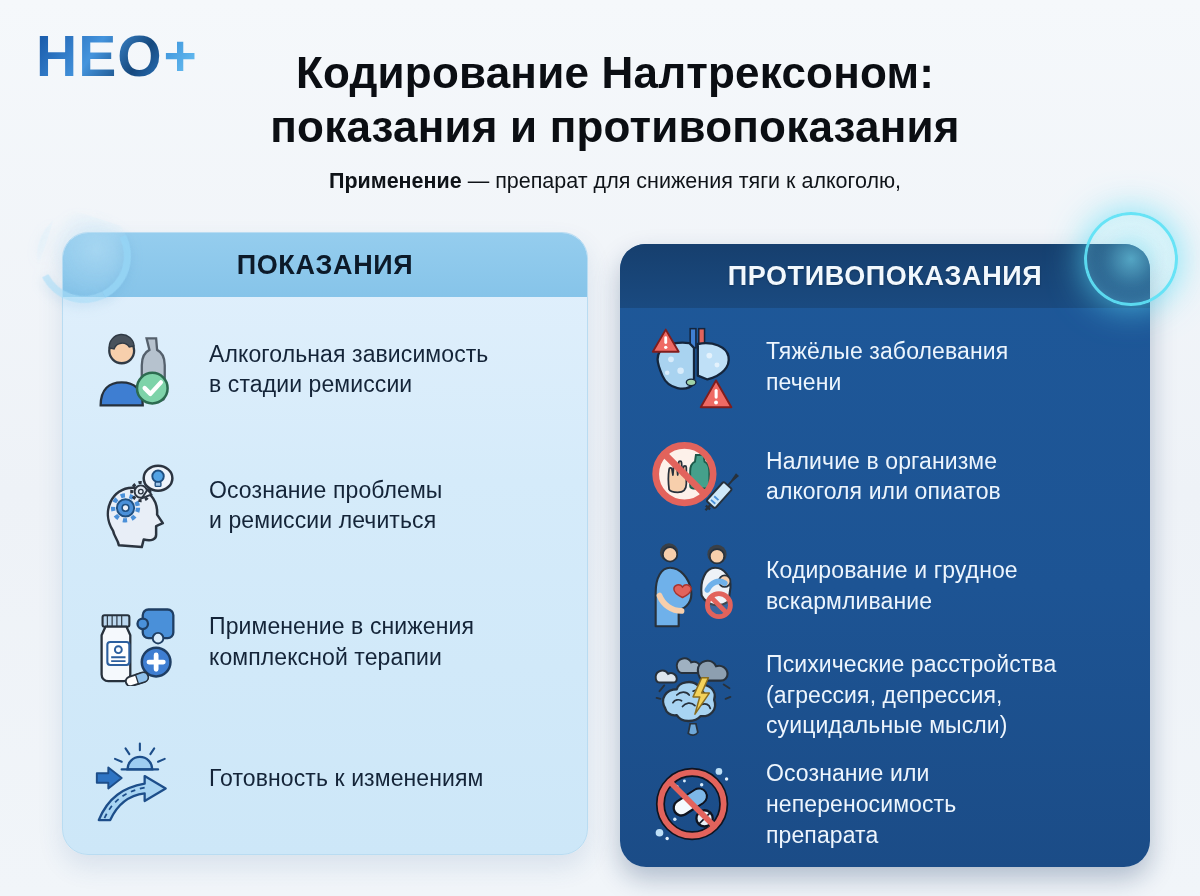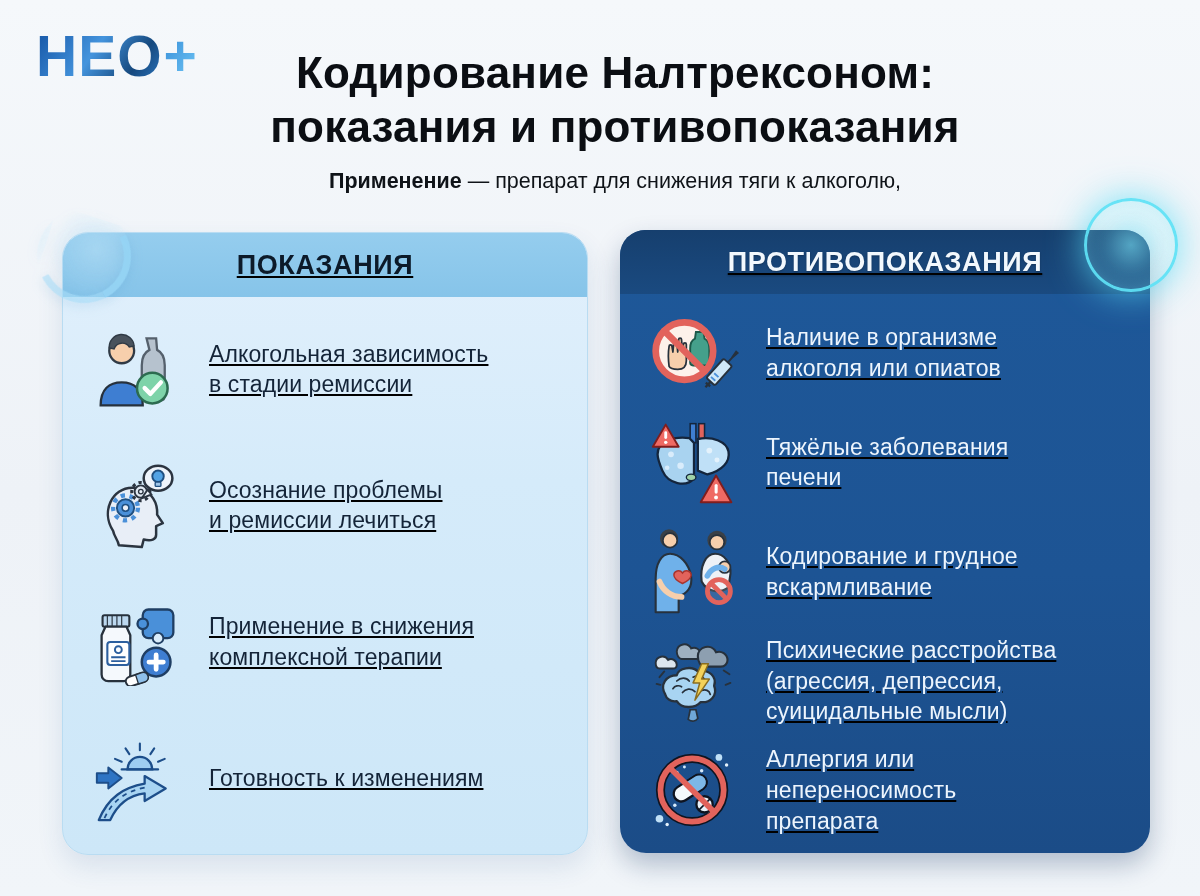--- a/index.html
+++ b/index.html
@@ -12,25 +12,25 @@
   .logo{position:absolute;left:36px;top:28px;font-size:57px;font-weight:800;letter-spacing:1px;line-height:1;}
   .logo .lg-main{background:linear-gradient(125deg,#1d5fae 10%,#4494dd 45%,#16497e 75%,#2f7cc8);
     -webkit-background-clip:text;background-clip:text;color:transparent;}
   .logo .lg-plus{background:linear-gradient(125deg,#2f86d4,#62b8ee 70%);
     -webkit-background-clip:text;background-clip:text;color:transparent;margin-left:1px;}
   .titles{position:absolute;left:150px;right:120px;top:30px;text-align:center;margin-top:16px;}
   .title{font-size:44px;line-height:1.22;font-weight:800;color:#0b0e13;letter-spacing:.2px;}
   .subtitle{margin-top:13px;font-size:21.5px;line-height:1.42;color:#0f1318;}
   .subtitle .b{font-weight:700;}
   
-  .panel{position:absolute;border-radius:26px;text-decoration:underline;}
+  .panel{position:absolute;border-radius:26px;}
   .panel-light{left:62px;top:232px;width:524px;height:621px;
     background:linear-gradient(180deg,#e2f0fc 0%,#d5ebfa 40%,#cde7f8 100%);
     border:1.5px solid #b9dcf2;box-shadow:0 12px 26px rgba(40,90,150,.12);}
-  .panel-dark{left:620px;top:230px;width:530px;height:623px;
+  .panel-dark{left:620px;top:244px;width:530px;height:623px;
     background:linear-gradient(180deg,#1e5899 0%,#1d5494 55%,#1b4c87 100%);
     box-shadow:0 12px 26px rgba(15,45,95,.28);}
   .panel-header{height:64px;border-radius:25px 25px 0 0;display:flex;align-items:center;justify-content:center;
     font-weight:800;font-size:27px;letter-spacing:.6px;}
   .panel-light .panel-header{background:linear-gradient(180deg,#95cdee,#86c4e9);color:#0c1a29;}
   .panel-dark .panel-header{background:linear-gradient(180deg,#163f6e,#1a4a80);color:#f2f8fd;text-shadow:0 1px 2px rgba(0,0,0,.25);}
   .items{list-style:none;margin:0;display:flex;flex-direction:column;
     padding:12px 14px 16px 24px;gap:16px;height:calc(100% - 64px);box-sizing:border-box;}
   .item{display:flex;align-items:center;gap:22px;flex:1;min-height:0;}
   .icon{width:100px;flex:0 0 100px;display:flex;align-items:center;justify-content:center;}
@@ -152,60 +152,60 @@
   </section>
 
   <section class="panel panel-dark">
     <div class="bubble bubble-right"></div>
     <div class="panel-header">ПРОТИВОПОКАЗАНИЯ</div>
     <ul class="items">
 
       <li class="item">
         <span class="icon">
           <svg width="92" height="92" viewBox="0 0 96 96">
-            <circle cx="38" cy="46" r="30" fill="#fdf1ea" stroke="#19212c" stroke-width="2"></circle>
-            <path d="M22 62c-1-8-1-15 0-21 0-2 3-2 3 0l1 6 1-11c0-2 3-2 3 0l1 11 1-13c0-2 3-2 3 0l1 13 1-8c0-2 3-2 3 0v17c0 6-3 9-9 9-5 0-8-1-9-3z" fill="#f7cfac" stroke="#27313c" stroke-width="1.8" stroke-linejoin="round"></path>
-            <path d="M50 26h8l1 7c4 2 5 6 5 10v15c0 2-1 3-3 3H47c-2 0-3-1-3-3V43c0-4 1-8 5-10z" fill="#45a08b" stroke="#1d5a4a" stroke-width="2"></path>
-            <circle cx="38" cy="46" r="30" fill="none" stroke="#e2635c" stroke-width="7"></circle>
-            <path d="M17 25l42 42" stroke="#e2635c" stroke-width="7" stroke-linecap="round"></path>
-            <g transform="rotate(-48 76 66)">
-              <rect x="60" y="60" width="27" height="12" rx="2" fill="#cfe8f8" stroke="#27313c" stroke-width="2"></rect>
-              <path d="M64 63v6M69 63v6" stroke="#4a90d9" stroke-width="2"></path>
-              <path d="M87 66h6M93 66l8-1v2z" stroke="#27313c" stroke-width="2"></path>
-              <path d="M56 63v6M52 66h8" stroke="#27313c" stroke-width="2.4"></path>
-            </g>
-          </svg>
-        </span>
-        <span class="item-text">Наличие в организме
-алкоголя или опиатов</span>
-      </li>
-
-      <li class="item">
-        <span class="icon">
-          <svg width="92" height="92" viewBox="0 0 96 96">
             <rect x="44" y="8" width="6" height="20" fill="#3f7fd2" stroke="#14253c" stroke-width="1.6"></rect>
             <rect x="53" y="8" width="6" height="17" fill="#e2635c" stroke="#14253c" stroke-width="1.6"></rect>
             <path d="M10 40c0-13 15-19 33-17l5 5v37c-8 10-27 6-33-8-3-7-5-12-5-17z" fill="#a9d3f0" stroke="#14253c" stroke-width="2.4" stroke-linejoin="round"></path>
             <path d="M52 24c16-3 30 3 32 13 2 11-7 20-22 24l-10-4z" fill="#bfe0f7" stroke="#14253c" stroke-width="2.4" stroke-linejoin="round"></path>
             <circle cx="24" cy="40" r="3" fill="#d9ecfb"></circle>
               <circle cx="34" cy="52" r="3.4" fill="#d9ecfb"></circle>
             <circle cx="20" cy="54" r="2.4" fill="#d9ecfb"></circle>
               <circle cx="64" cy="36" r="3" fill="#e4f2fc"></circle>
             <circle cx="72" cy="46" r="2.6" fill="#e4f2fc"></circle>
             <ellipse cx="45" cy="64" rx="5" ry="3.4" fill="#9fd3a8" stroke="#14253c" stroke-width="1.4"></ellipse>
             <path d="M5 32h27L18.5 9z" fill="#ef6a64" stroke="#801d1d" stroke-width="2" stroke-linejoin="round"></path>
             <rect x="17" y="16" width="3" height="8" rx="1.5" fill="#fff"></rect>
               <circle cx="18.5" cy="27.5" r="1.8" fill="#fff"></circle>
             <path d="M55 90h32L71 62z" fill="#ef6a64" stroke="#801d1d" stroke-width="2" stroke-linejoin="round"></path>
             <rect x="69.5" y="71" width="3.2" height="10" rx="1.6" fill="#fff"></rect>
               <circle cx="71" cy="85" r="2" fill="#fff"></circle>
           </svg>
         </span>
         <span class="item-text">Тяжёлые заболевания
 печени</span>
+      </li>
+
+      <li class="item">
+        <span class="icon">
+          <svg width="92" height="92" viewBox="0 0 96 96">
+            <circle cx="38" cy="46" r="30" fill="#fdf1ea" stroke="#19212c" stroke-width="2"></circle>
+            <path d="M22 62c-1-8-1-15 0-21 0-2 3-2 3 0l1 6 1-11c0-2 3-2 3 0l1 11 1-13c0-2 3-2 3 0l1 13 1-8c0-2 3-2 3 0v17c0 6-3 9-9 9-5 0-8-1-9-3z" fill="#f7cfac" stroke="#27313c" stroke-width="1.8" stroke-linejoin="round"></path>
+            <path d="M50 26h8l1 7c4 2 5 6 5 10v15c0 2-1 3-3 3H47c-2 0-3-1-3-3V43c0-4 1-8 5-10z" fill="#45a08b" stroke="#1d5a4a" stroke-width="2"></path>
+            <circle cx="38" cy="46" r="30" fill="none" stroke="#e2635c" stroke-width="7"></circle>
+            <path d="M17 25l42 42" stroke="#e2635c" stroke-width="7" stroke-linecap="round"></path>
+            <g transform="rotate(-48 76 66)">
+              <rect x="60" y="60" width="27" height="12" rx="2" fill="#cfe8f8" stroke="#27313c" stroke-width="2"></rect>
+              <path d="M64 63v6M69 63v6" stroke="#4a90d9" stroke-width="2"></path>
+              <path d="M87 66h6M93 66l8-1v2z" stroke="#27313c" stroke-width="2"></path>
+              <path d="M56 63v6M52 66h8" stroke="#27313c" stroke-width="2.4"></path>
+            </g>
+          </svg>
+        </span>
+        <span class="item-text">Наличие в организме
+алкоголя или опиатов</span>
       </li>
 
       <li class="item">
         <span class="icon">
           <svg width="92" height="92" viewBox="0 0 96 96">
             <circle cx="22" cy="13" r="9.5" fill="#3a4047"></circle>
             <circle cx="23" cy="15" r="7.5" fill="#f7cfac" stroke="#27313c" stroke-width="1.8"></circle>
             <path d="M8 90V55c0-16 6-26 15-26 10 0 20 10 22 24 1.5 10-4 18-13 20v17z" fill="#6fb1ea" stroke="#27313c" stroke-width="2.2" stroke-linejoin="round"></path>
             <path d="M12 58c4 10 13 16 23 16" stroke="#f7cfac" stroke-width="6" fill="none" stroke-linecap="round"></path>
             <path d="M36 49c-3-4-9-2-9 2s5 7 9 9c4-2 9-5 9-9s-6-6-9-2z" fill="#e2635c" stroke="#a8342e" stroke-width="1.5"></path>
@@ -257,21 +257,21 @@
             <g transform="rotate(-33 44 46)">
               <rect x="25" y="38" width="38" height="16" rx="8" fill="#f4f9fd" stroke="#0f1420" stroke-width="2.4"></rect>
               <path d="M44 38h11a8 8 0 0 1 0 16H44z" fill="#7db8e8" stroke="#0f1420" stroke-width="1.6"></path>
             </g>
             <circle cx="59" cy="63" r="8.5" fill="#e8f1f9" stroke="#0f1420" stroke-width="2.4"></circle>
             <path d="M53 69l12-12" stroke="#0f1420" stroke-width="1.6"></path>
             <circle cx="46" cy="48" r="33" fill="none" stroke="#e2635c" stroke-width="6"></circle>
             <path d="M23 25l46 46" stroke="#e2635c" stroke-width="6" stroke-linecap="round"></path>
           </svg>
         </span>
-        <span class="item-text">Аллергия или
+        <span class="item-text">Осознание или
 непереносимость
 препарата</span>
       </li>
 
     </ul>
   </section>
 
 </div>
 
 </body></html>

